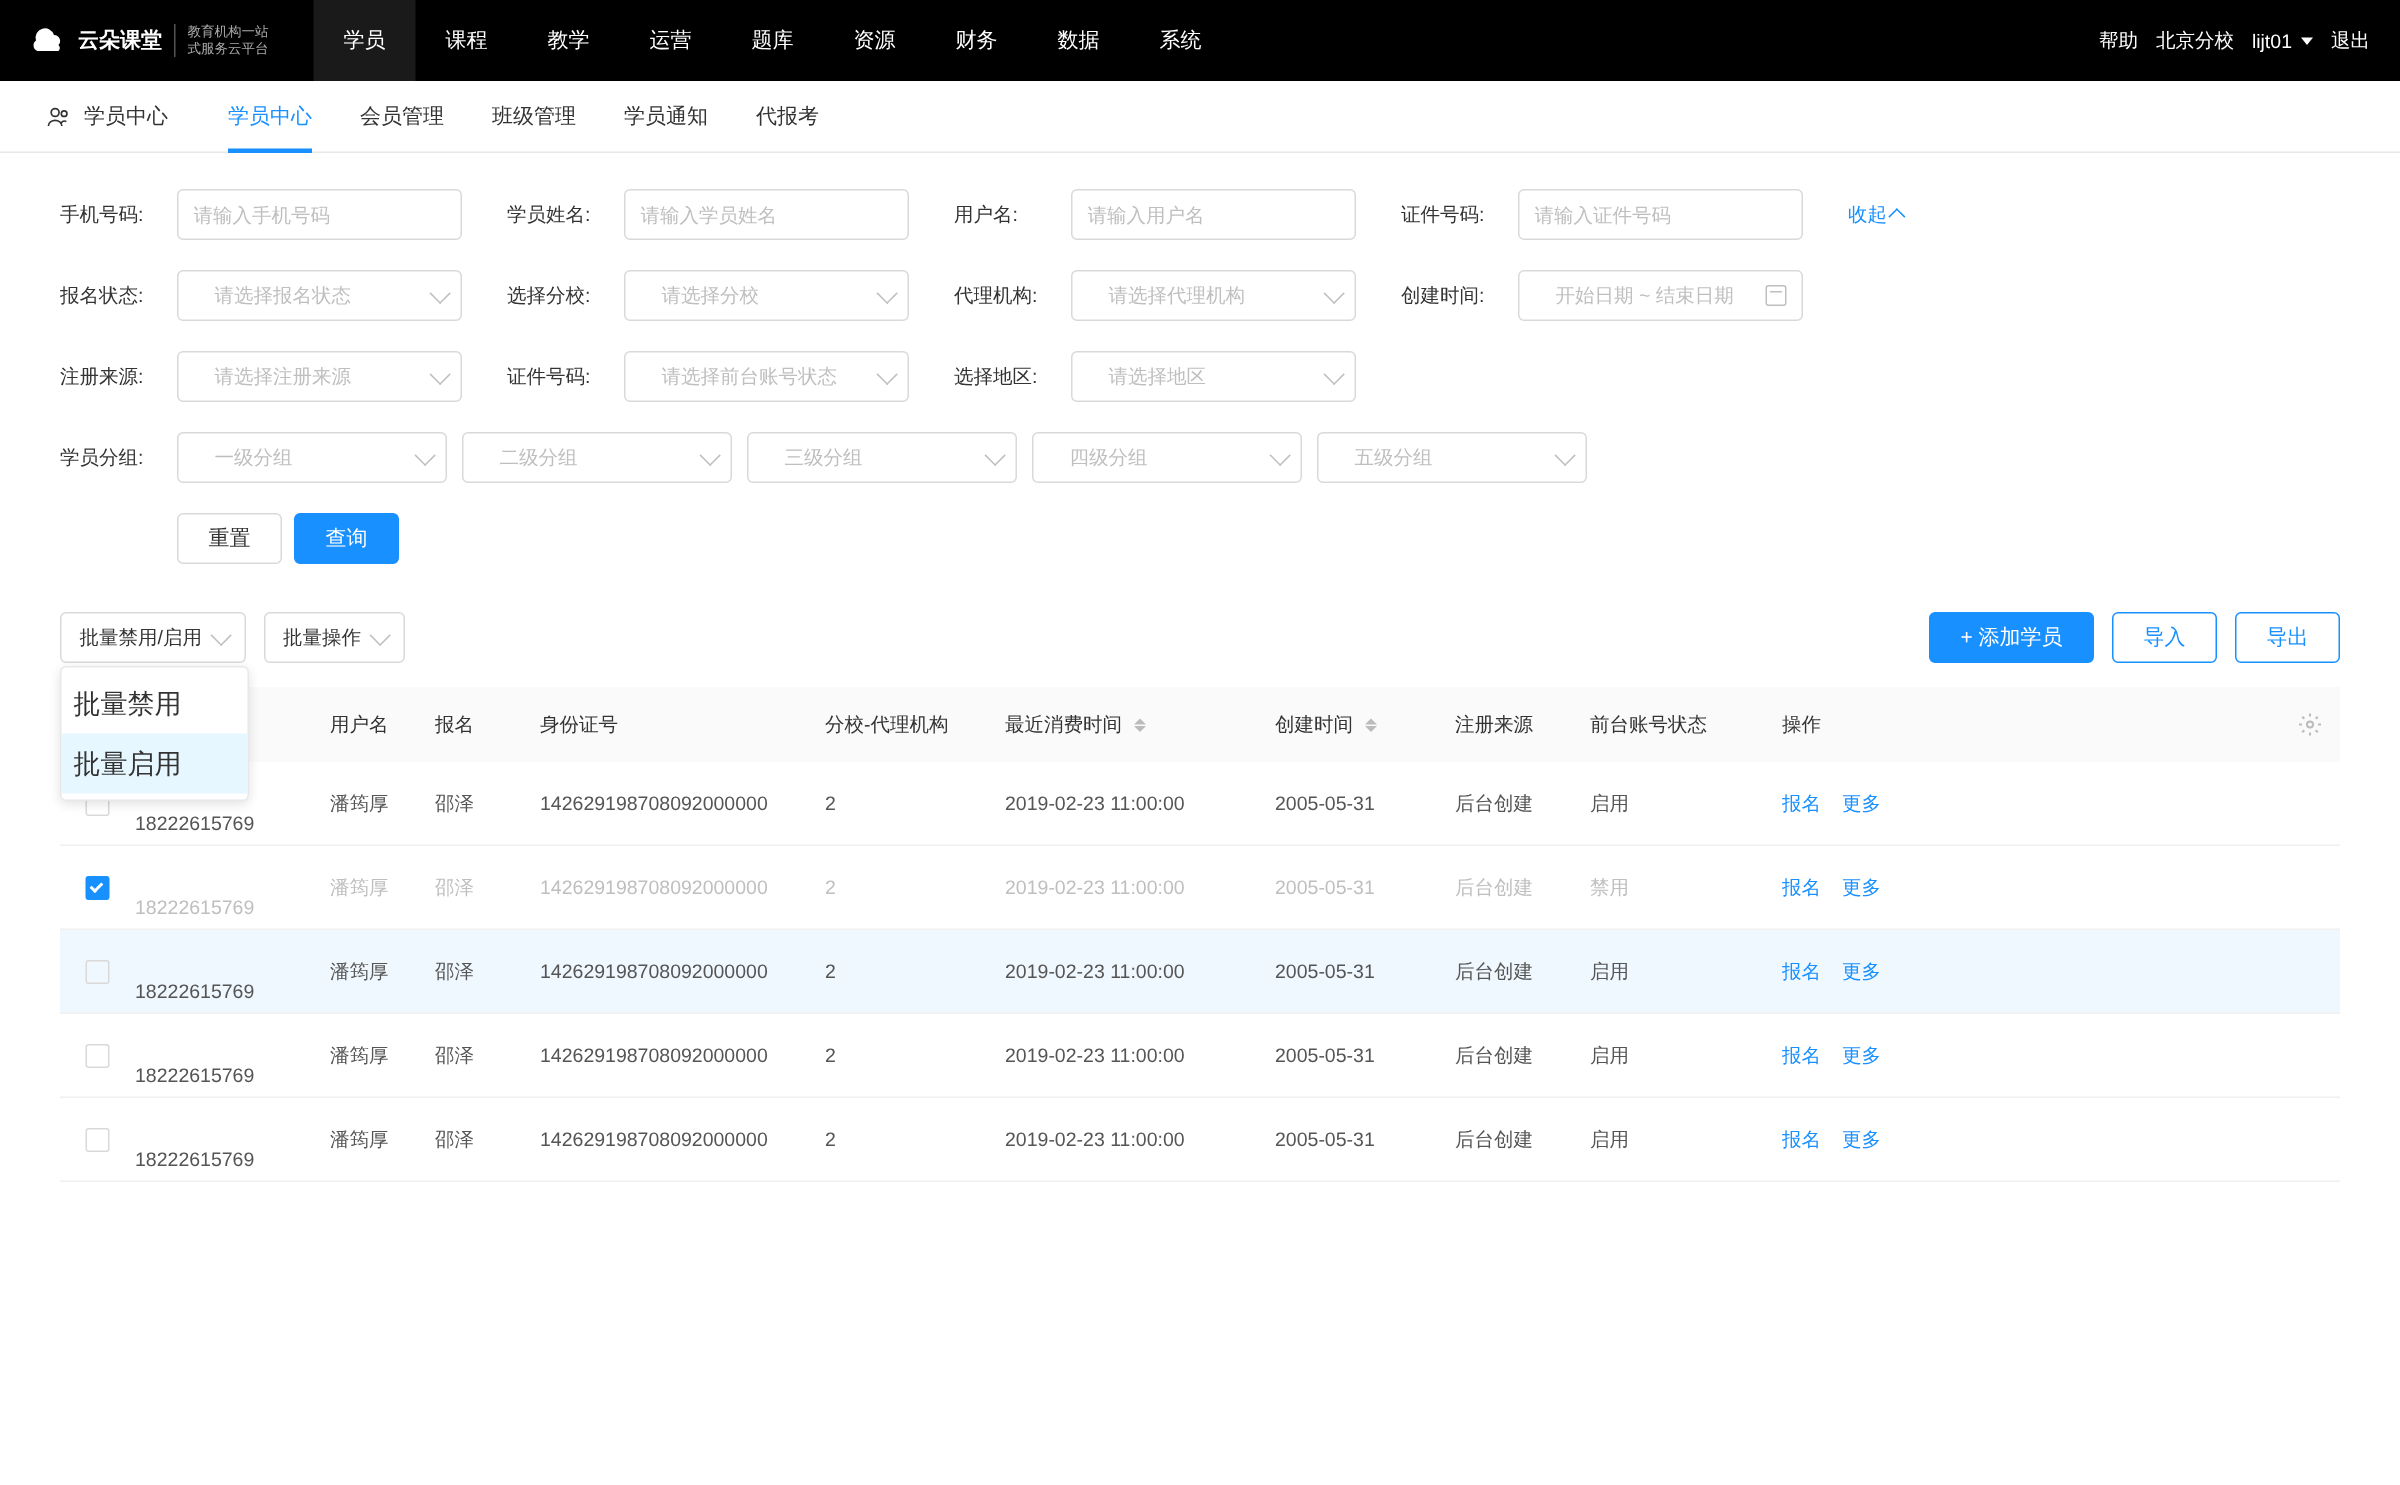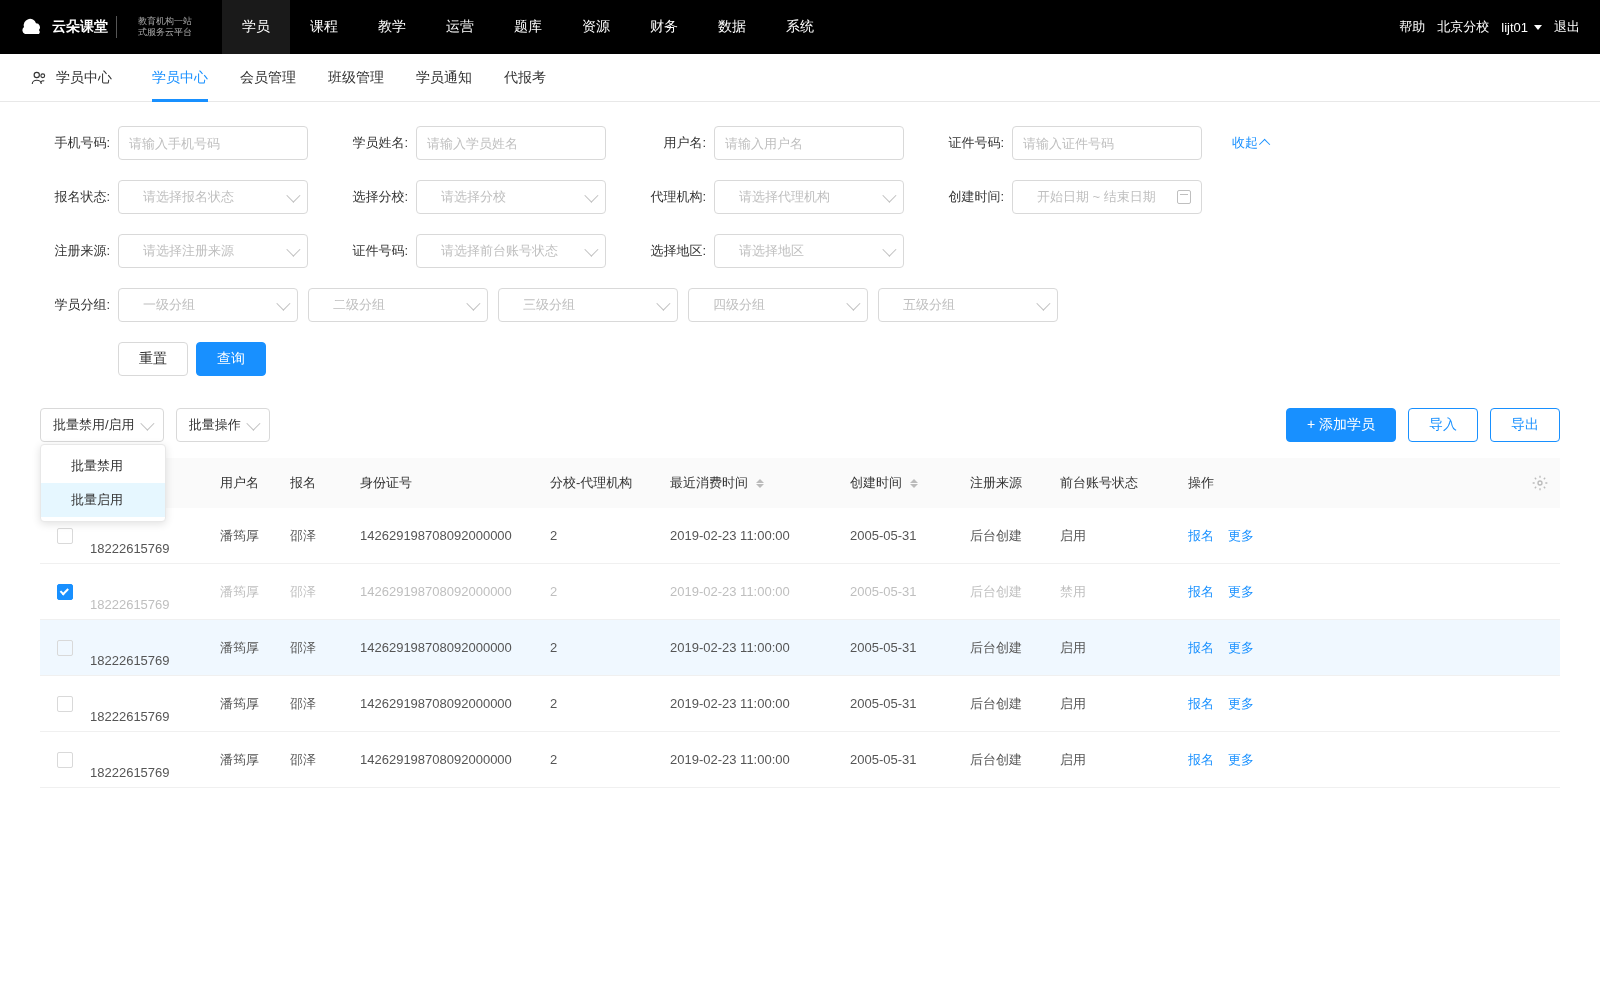--- a/index.html
+++ b/index.html
@@ -3,42 +3,42 @@
   <meta charset="utf-8">
   <style>
     * { margin: 0; padding: 0; box-sizing: border-box; }
     body { font-family: -apple-system, "PingFang SC", "Microsoft YaHei", Arial, sans-serif; font-size: 14px; color: #333; background: #fff; }
     
     
     .top-nav { background: #000; height: 54px; display: flex; align-items: center; padding: 0 20px; color: #fff; }
     .logo { display: flex; align-items: center; gap: 8px; margin-right: 30px; }
     .logo-icon { width: 24px; height: 24px; }
     .logo-text { font-size: 14px; font-weight: bold; }
-    .logo-sub { font-size: 9px; color: #aaa; border-left: 1px solid #555; padding-left: 21px; line-height: 1.2; }
+    .logo-sub { font-size: 9px; color: #aaa; border-left: 1px solid #555; padding-left: 8px; line-height: 1.2; }
     .nav-items { display: flex; flex: 1; }
     .nav-item { padding: 0 20px; height: 54px; display: flex; align-items: center; cursor: pointer; color: #fff; }
     .nav-item.active { background: #1a1a1a; }
     .nav-right { display: flex; align-items: center; gap: 12px; font-size: 13px; }
     .nav-right-item { cursor: pointer; display: flex; align-items: center; gap: 4px; }
     .caret-down { width: 0; height: 0; border-left: 4px solid transparent; border-right: 4px solid transparent; border-top: 5px solid #fff; margin-left: 2px; }
     
     
     .sub-nav { height: 48px; display: flex; align-items: center; padding: 0 30px; border-bottom: 1px solid #e8e8e8; gap: 10px; }
     .sub-nav-title { display: flex; align-items: center; gap: 8px; margin-right: 30px; }
     .user-icon { width: 18px; height: 18px; }
     .sub-nav-items { display: flex; gap: 32px; }
     .sub-nav-item { height: 48px; display: flex; align-items: center; cursor: pointer; position: relative; }
     .sub-nav-item.active { color: #1890ff; }
     .sub-nav-item.active::after { content: ''; position: absolute; bottom: 0; left: 0; right: 0; height: 3px; background: #1890ff; }
     
     
     .search-form { padding: 24px 40px; }
     .form-row { display: flex; gap: 30px; margin-bottom: 20px; align-items: center; }
     .form-group { display: flex; align-items: center; }
-    .form-label { width: 70px; text-align: right; margin-right: 8px; font-size: 13px; color: #333; }
+    .form-label { width: 70px; text-align: left; margin-right: 8px; font-size: 13px; color: #333; }
     .form-input, .form-select { height: 34px; border: 1px solid #d9d9d9; border-radius: 4px; padding: 0 10px; font-size: 13px; color: #333; width: 190px; background: #fff; }
     .form-input::placeholder { color: #bfbfbf; }
     .form-select { display: flex; align-items: center; justify-content: space-between; cursor: pointer; color: #bfbfbf; padding-left: 24px; }
     .chevron-down { width: 10px; height: 10px; border-right: 1.5px solid #bfbfbf; border-bottom: 1.5px solid #bfbfbf; transform: rotate(45deg) translateY(-2px); }
     .collapse-link { color: #1890ff; cursor: pointer; display: flex; align-items: center; gap: 4px; font-size: 13px; }
     .chevron-up { width: 8px; height: 8px; border-left: 1.5px solid #1890ff; border-top: 1.5px solid #1890ff; transform: rotate(45deg) translateY(2px); }
     .date-range { display: flex; align-items: center; justify-content: space-between; }
     .date-icon { width: 14px; height: 14px; border: 1px solid #bfbfbf; border-radius: 2px; position: relative; }
     .date-icon::before { content: ''; position: absolute; top: 3px; left: 2px; right: 2px; height: 1px; background: #bfbfbf; }
     
@@ -47,21 +47,21 @@
     
     .btn-row { display: flex; gap: 8px; margin-left: 78px; }
     .btn { height: 34px; padding: 0 20px; border-radius: 4px; font-size: 14px; cursor: pointer; display: flex; align-items: center; justify-content: center; border: 1px solid #d9d9d9; background: #fff; }
     .btn-primary { background: #1890ff; color: #fff; border-color: #1890ff; }
     
     
     .table-toolbar { display: flex; justify-content: space-between; padding: 8px 40px; align-items: center; }
     .toolbar-left { display: flex; gap: 12px; position: relative; }
     .dropdown-btn { height: 34px; padding: 0 12px; border: 1px solid #d9d9d9; border-radius: 4px; display: flex; align-items: center; gap: 6px; cursor: pointer; font-size: 13px; }
     .dropdown-menu { position: absolute; top: 36px; left: 0; background: #fff; border: 1px solid #e8e8e8; border-radius: 4px; box-shadow: 0 2px 8px rgba(0,0,0,0.12); min-width: 126px; z-index: 10; padding: 4px 0; }
-    .dropdown-item { padding: 8px 30px; font-size: 13px; cursor: pointer; }
+    .dropdown-item { padding: 8px 8px; font-size: 18px; cursor: pointer; }
     .dropdown-item.hover { background: #e6f7ff; }
     .toolbar-right { display: flex; gap: 12px; }
     .btn-outline-primary { border-color: #1890ff; color: #1890ff; }
     
     
     .table { width: calc(100% - 80px); margin: 8px 40px 0; }
     .table-header { display: flex; background: #fafafa; height: 50px; align-items: center; font-size: 13px; color: #333; font-weight: 500; }
     .table-row { display: flex; height: 56px; align-items: center; border-bottom: 1px solid #f0f0f0; font-size: 13px; color: #555; }
     .table-row.disabled-row { color: #bfbfbf; }
     .table-row.hover-row { background: #f0f8ff; }

